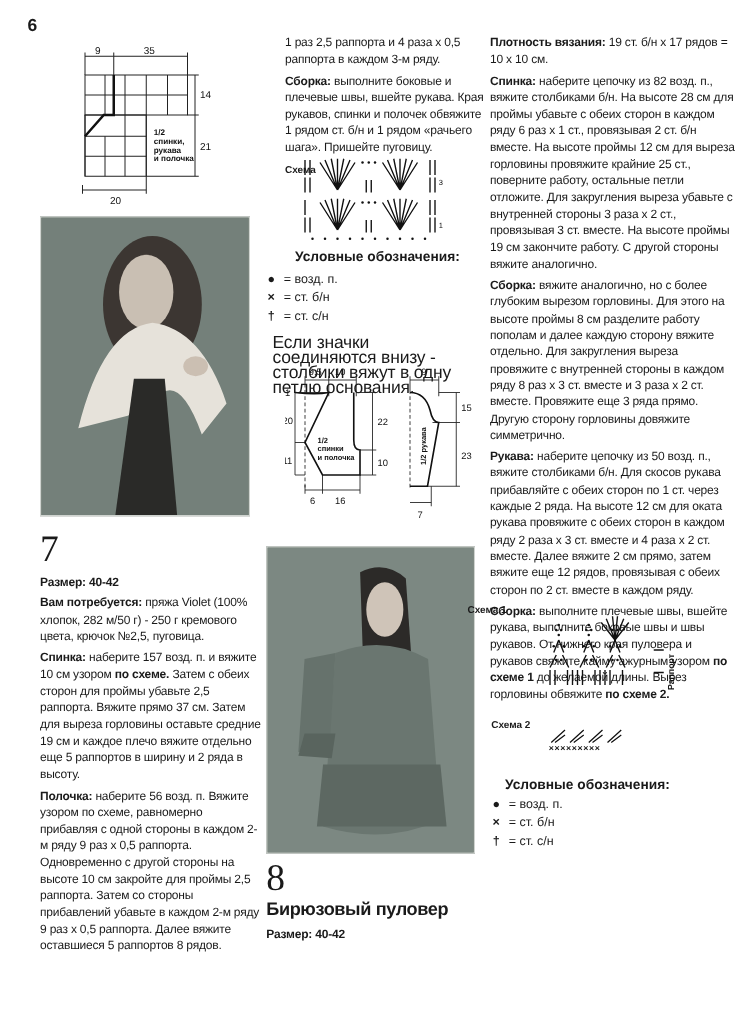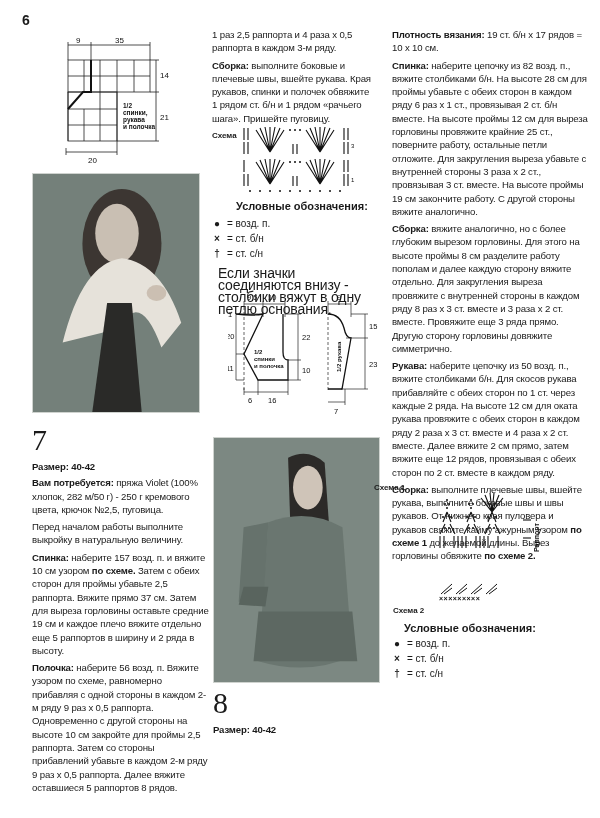--- a/index.html
+++ b/index.html
@@ -86,31 +86,30 @@
 </div>
 
 <div class="abs" style="left:32px;top:425px;width:178px;">
   <div class="model-num">7</div>
   <div class="txt" style="margin-top:5px;font-weight:bold;">
     <span>Размер:</span> <span>40-42</span>
   </div>
   <div class="txt para" style="margin-top:3px;">
     <b>Вам потребуется:</b> <span>пряжа Violet (100% хлопок, 282 м/50 г) - 250 г кремового цвета, крючок №2,5, пуговица.</span>
   </div>
-  <div class="txt para">Перед началом работы выполните выкройку в натуральную величину.</div>
   <div class="txt para">
     <b>Спинка:</b> <span>наберите 157 возд. п. и вяжите 10 см узором</span> <b>по схеме.</b> <span>Затем с обеих сторон для проймы убавьте 2,5 раппорта. Вяжите прямо 37 см. Затем для выреза горловины оставьте средние 19 см и каждое плечо вяжите отдельно еще 5 раппортов в ширину и 2 ряда в высоту.</span>
   </div>
   <div class="txt para">
     <b>Полочка:</b> <span>наберите 56 возд. п. Вяжите узором по схеме, равномерно прибавляя с одной стороны в каждом 2-м ряду 9 раз х 0,5 раппорта. Одновременно с другой стороны на высоте 10 см закройте для проймы 2,5 раппорта. Затем со стороны прибавлений убавьте в каждом 2-м ряду 9 раз х 0,5 раппорта. Далее вяжите оставшиеся 5 раппортов 8 рядов.</span>
   </div>
 
 </div>
 
-<div class="abs" style="left:212px;top:28px;width:160px;">
+<div class="abs" style="left:228px;top:28px;width:160px;">
   <div class="txt para">1 раз 2,5 раппорта и 4 раза х 0,5 раппорта в каждом 3-м ряду.</div>
   <div class="txt para">
     <b>Сборка:</b> <span>выполните боковые и плечевые швы, вшейте рукава. Края рукавов, спинки и полочек обвяжите 1 рядом ст. б/н и 1 рядом «рачьего шага». Пришейте пуговицу.</span>
   </div>
   <div class="small-head" style="margin-top:6px;">Схема</div>
 </div>
 
 <div class="abs" style="left:240px;top:122px;width:115px;height:72px;">
   <svg width="115" height="72" viewBox="0 0 115 72">
     <g stroke="#111" stroke-width="1.1" fill="none">
@@ -237,20 +236,21 @@
     <ellipse cx="95" cy="50" rx="15" ry="22" fill="#cfc4b8"></ellipse>
     <path d="M55 85 Q95 70 130 90 L140 220 Q95 240 45 225 Z" fill="#6a7670"></path>
     <path d="M30 90 L55 85 L50 165 L25 165 Z" fill="#66726c"></path>
     <path d="M30 150 L55 150 L52 170 L25 168 Z" fill="#59645e"></path>
     <path d="M45 175 L140 175 L145 225 L40 225 Z" fill="#5d6862"></path>
   </svg>
 </div>
 
 <div class="abs" style="left:213px;top:688px;width:170px;">
   <div class="model-num">8</div>
+  <div class="model-title" style="margin-top:2px;">Бирюзовый пуловер</div>
   <div class="txt" style="margin-top:5px;font-weight:bold;">
     <span>Размер:</span> <span>40-42</span>
   </div>
 </div>
 
 <div class="abs" style="left:392px;top:28px;width:198px;">
   <div class="txt para">
     <b>Плотность вязания:</b> <span>19 ст. б/н х 17 рядов = 10 х 10 см.</span>
   </div>
   <div class="txt para">
@@ -302,21 +302,21 @@
         <circle cx="14" cy="38" r="1"></circle>
         <circle cx="34" cy="38" r="1"></circle>
         <circle cx="38" cy="38" r="1"></circle>
         <circle cx="55" cy="38" r="1"></circle>
         <circle cx="59" cy="38" r="1"></circle>
     </g>
     <text transform="translate(104,62) rotate(-90)" font-size="7" font-weight="bold" fill="#111">Раппорт</text>
   </svg>
 </div>
 
-<div class="abs small-head" style="left:393px;top:606px;">Схема 2</div>
+<div class="abs small-head" style="left:393px;top:575px;">Схема 2</div>
 <div class="abs" style="left:438px;top:580px;width:65px;height:22px;">
   <svg width="65" height="22" viewBox="0 0 65 22">
     <g stroke="#111" stroke-width="1" fill="none">
       <path d="M3 14 L14 4 M6 14 L14 8 M18 14 L29 4 M21 14 L29 8 M33 14 L44 4 M36 14 L44 8 M48 14 L59 4 M51 14 L59 8"></path>
     </g>
     <text x="1" y="21" font-size="7" font-weight="bold" fill="#111" letter-spacing="0.5">×××××××××</text>
   </svg>
 </div>
 
 <div class="abs" style="left:392px;top:622px;width:170px;">

